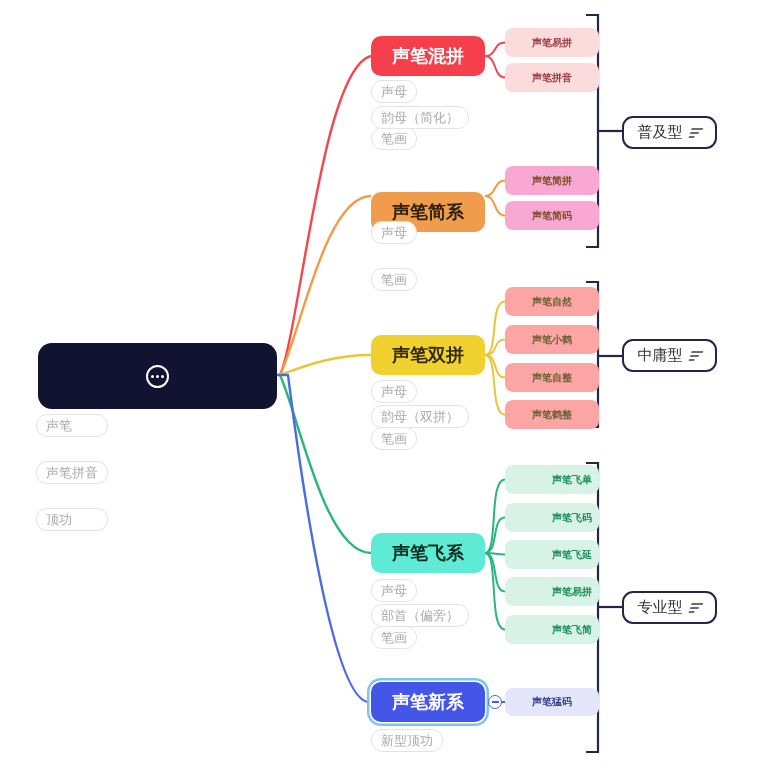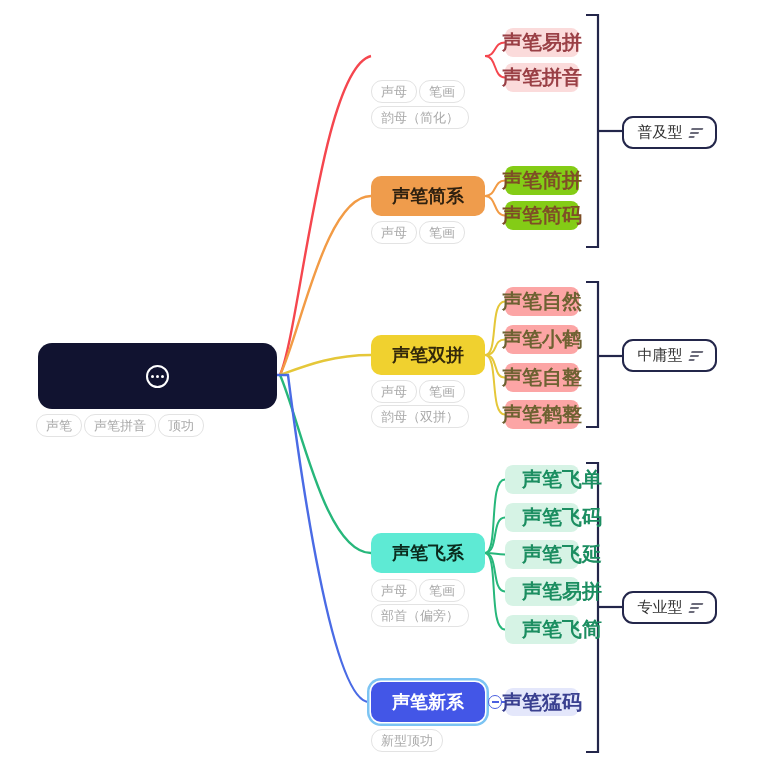--- a/index.html
+++ b/index.html
@@ -6,34 +6,34 @@
   body{font-family:"Liberation Sans","DejaVu Sans",sans-serif;}
   .canvas{position:relative;width:759px;height:775px;background:#ffffff;overflow:hidden;}
   svg.wires{position:absolute;left:0;top:0;pointer-events:none;}
 
   .node{position:absolute;display:flex;align-items:center;justify-content:center;white-space:nowrap;box-sizing:border-box;}
   .root{left:38px;top:343px;width:239px;height:66px;background:#111330;color:#fff;border-radius:14px;font-size:27px;font-weight:bold;gap:9px;}
   .dots{width:23px;height:23px;border:2.5px solid #fff;border-radius:50%;display:flex;align-items:center;justify-content:center;gap:2px;box-sizing:border-box;}
   .dots i{display:block;width:3px;height:3px;background:#fff;border-radius:50%;}
 
   .branch{width:114px;height:40px;border-radius:10px;font-size:18px;font-weight:bold;}
-  .child{width:74px;height:29px;border-radius:8px;font-size:20px;font-weight:600;}
+  .child{width:94px;height:29px;border-radius:8px;font-size:10px;font-weight:600;}
 
   .c-red{background:#F53F4C;color:#fff;}
   .c-red-l{background:#FBDBDB;color:#9A4046;}
   .c-org{background:#EF9C4C;color:#2F2110;}
-  .c-org-l{background:#84cc16;color:#7E4E26;}
+  .c-org-l{background:#f9a8d4;color:#7E4E26;}
   .c-yel{background:#F0D12F;color:#33290B;}
   .c-yel-l{background:#fca5a5;color:#6E6232;}
   .c-grn{background:#5eead4;color:#0A2B1D;}
   .c-grn-l{background:#D6F3E5;color:#1C8E61;padding-left:40px;}
   .c-blu{background:#4356E7;color:#fff;box-shadow:0 0 0 1.5px #fff,0 0 0 4px #7CC4F3;}
   .c-blu-l{background:#E4E7FB;color:#3A4090;}
 
-  .tagrow{position:absolute;display:flex;gap:2px;}
+  .tagrow{position:absolute;display:flex;gap:24px;flex-direction:column;}
   .tag{background:#fff;border:1px solid #E3E3E3;color:#A9A9A9;font-size:13px;line-height:19px;padding:1px 9px;border-radius:11px;white-space:nowrap;}
 
   .summary{position:absolute;left:622px;width:95px;height:33px;background:#fff;border:2px solid #23264A;border-radius:11px;display:flex;align-items:center;justify-content:center;gap:7px;font-size:15px;color:#333;box-sizing:border-box;}
   .micon{display:flex;flex-direction:column;gap:2.5px;transform:skewX(-18deg);}
   .micon i{display:block;height:1.5px;background:#6b6b7a;border-radius:1px;}
   .micon i:nth-child(1){width:12px;}
   .micon i:nth-child(2){width:9px;}
   .micon i:nth-child(3){width:6px;}
 
   .collapse{position:absolute;left:488px;top:695px;width:14px;height:14px;border:1.5px solid #4A5FE0;border-radius:50%;background:#fff;display:flex;align-items:center;justify-content:center;box-sizing:border-box;}
@@ -85,31 +85,32 @@
         <i></i>
         <i></i>
       </span>
   </div>
   <div class="tagrow" style="left:36px;top:414px">
     <span class="tag">声笔</span>
     <span class="tag">声笔拼音</span>
     <span class="tag">顶功</span>
   </div>
 
+  <div class="node branch c-red" style="left:371px;top:36px">声笔混拼</div>
   <div class="tagrow" style="left:371px;top:80px">
     <span class="tag">声母</span>
     <span class="tag">笔画</span>
   </div>
   <div class="tagrow" style="left:371px;top:106px">
     <span class="tag">韵母（简化）</span>
   </div>
   <div class="node child c-red-l" style="left:505px;top:28px">声笔易拼</div>
   <div class="node child c-red-l" style="left:505px;top:63px">声笔拼音</div>
 
-  <div class="node branch c-org" style="left:371px;top:176px">声笔简系</div>
+  <div class="node branch c-org" style="left:371px;top:192px">声笔简系</div>
   <div class="tagrow" style="left:371px;top:221px">
     <span class="tag">声母</span>
     <span class="tag">笔画</span>
   </div>
   <div class="node child c-org-l" style="left:505px;top:166px">声笔简拼</div>
   <div class="node child c-org-l" style="left:505px;top:201px">声笔简码</div>
 
   <div class="node branch c-yel" style="left:371px;top:335px">声笔双拼</div>
   <div class="tagrow" style="left:371px;top:380px">
     <span class="tag">声母</span>

